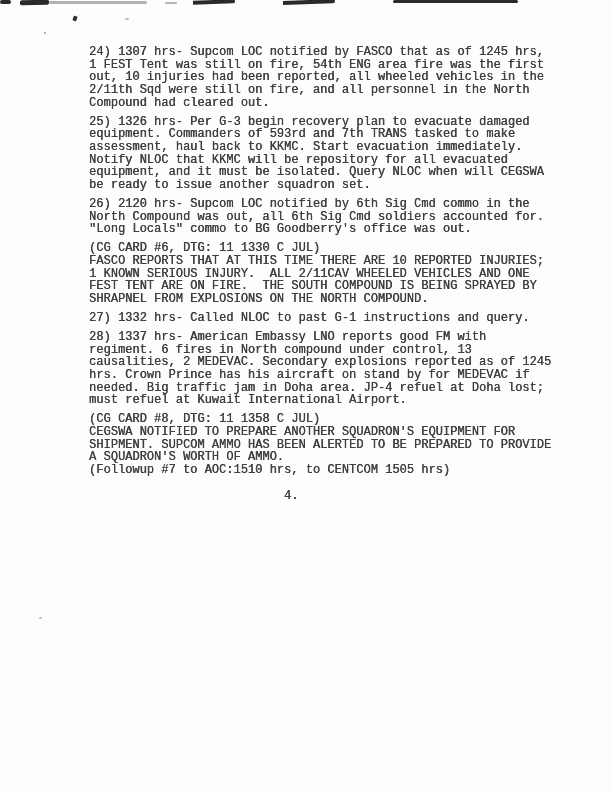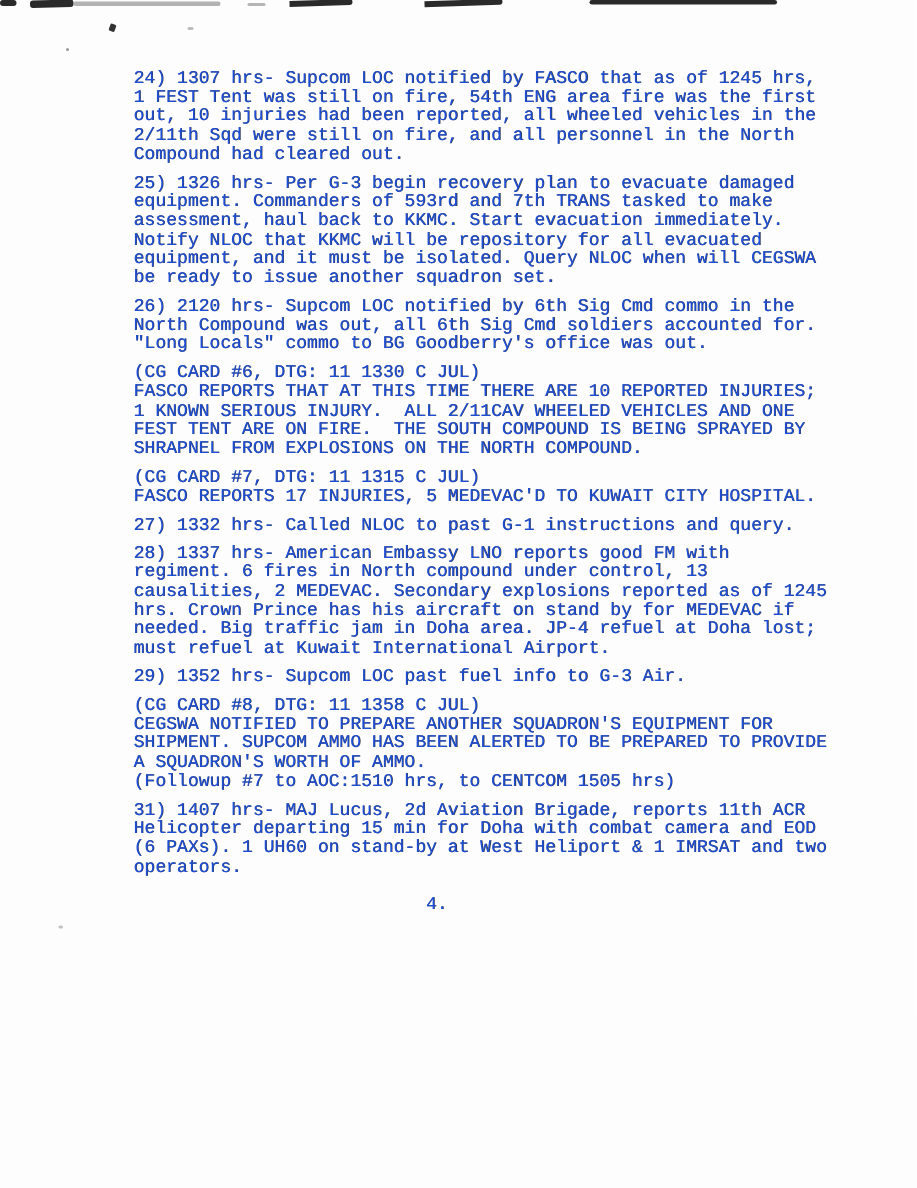--- a/index.html
+++ b/index.html
@@ -13,21 +13,21 @@
     height: 792px;
     background: #fdfdfd;
     overflow: hidden;
     font-family: "Liberation Mono", "DejaVu Sans Mono", monospace;
   }
   .text-column {
     position: absolute;
     left: 89px;
     top: 46px;
     width: 480px;
-    color: #1d4ed8;
+    color: #404040;
     font-size: 12px;
     line-height: 12.65px;
     letter-spacing: 0.02px;
   }
   .block {
     white-space: pre;
     margin: 0 0 6.4px 0;
     text-shadow: 0.35px 0 0 rgba(25,25,25,0.85);
   }
   .page-number {
@@ -79,35 +79,28 @@
 equipment, and it must be isolated. Query NLOC when will CEGSWA
 be ready to issue another squadron set.</div>
     <div class="block">26) 2120 hrs- Supcom LOC notified by 6th Sig Cmd commo in the
 North Compound was out, all 6th Sig Cmd soldiers accounted for.
 "Long Locals" commo to BG Goodberry's office was out.</div>
     <div class="block">(CG CARD #6, DTG: 11 1330 C JUL)
 FASCO REPORTS THAT AT THIS TIME THERE ARE 10 REPORTED INJURIES;
 1 KNOWN SERIOUS INJURY.  ALL 2/11CAV WHEELED VEHICLES AND ONE
 FEST TENT ARE ON FIRE.  THE SOUTH COMPOUND IS BEING SPRAYED BY
 SHRAPNEL FROM EXPLOSIONS ON THE NORTH COMPOUND.</div>
-    <div class="block">(CG CARD #7, DTG: 11 1315 C JUL)
-FASCO REPORTS 17 INJURIES, 5 MEDEVAC'D TO KUWAIT CITY HOSPITAL.</div>
     <div class="block">27) 1332 hrs- Called NLOC to past G-1 instructions and query.</div>
     <div class="block">28) 1337 hrs- American Embassy LNO reports good FM with
 regiment. 6 fires in North compound under control, 13
 causalities, 2 MEDEVAC. Secondary explosions reported as of 1245
 hrs. Crown Prince has his aircraft on stand by for MEDEVAC if
 needed. Big traffic jam in Doha area. JP-4 refuel at Doha lost;
 must refuel at Kuwait International Airport.</div>
-    <div class="block">29) 1352 hrs- Supcom LOC past fuel info to G-3 Air.</div>
     <div class="block">(CG CARD #8, DTG: 11 1358 C JUL)
 CEGSWA NOTIFIED TO PREPARE ANOTHER SQUADRON'S EQUIPMENT FOR
 SHIPMENT. SUPCOM AMMO HAS BEEN ALERTED TO BE PREPARED TO PROVIDE
 A SQUADRON'S WORTH OF AMMO.
 (Followup #7 to AOC:1510 hrs, to CENTCOM 1505 hrs)</div>
-    <div class="block">31) 1407 hrs- MAJ Lucus, 2d Aviation Brigade, reports 11th ACR
-Helicopter departing 15 min for Doha with combat camera and EOD
-(6 PAXs). 1 UH60 on stand-by at West Heliport &amp; 1 IMRSAT and two
-operators.</div>
     <div class="block page-number">4.</div>
   </div>
 
 </div>
 
 </body></html>

